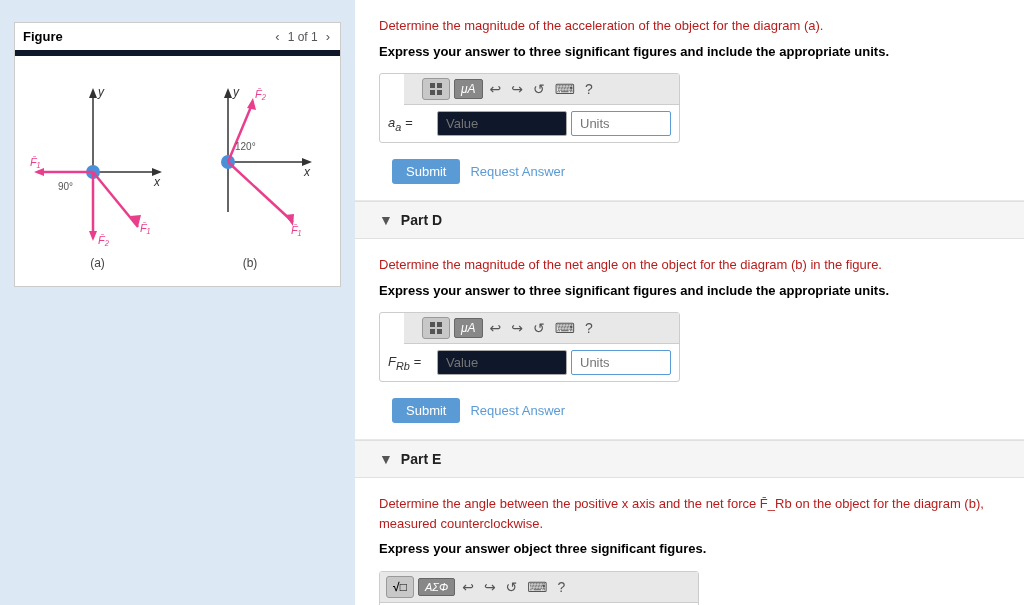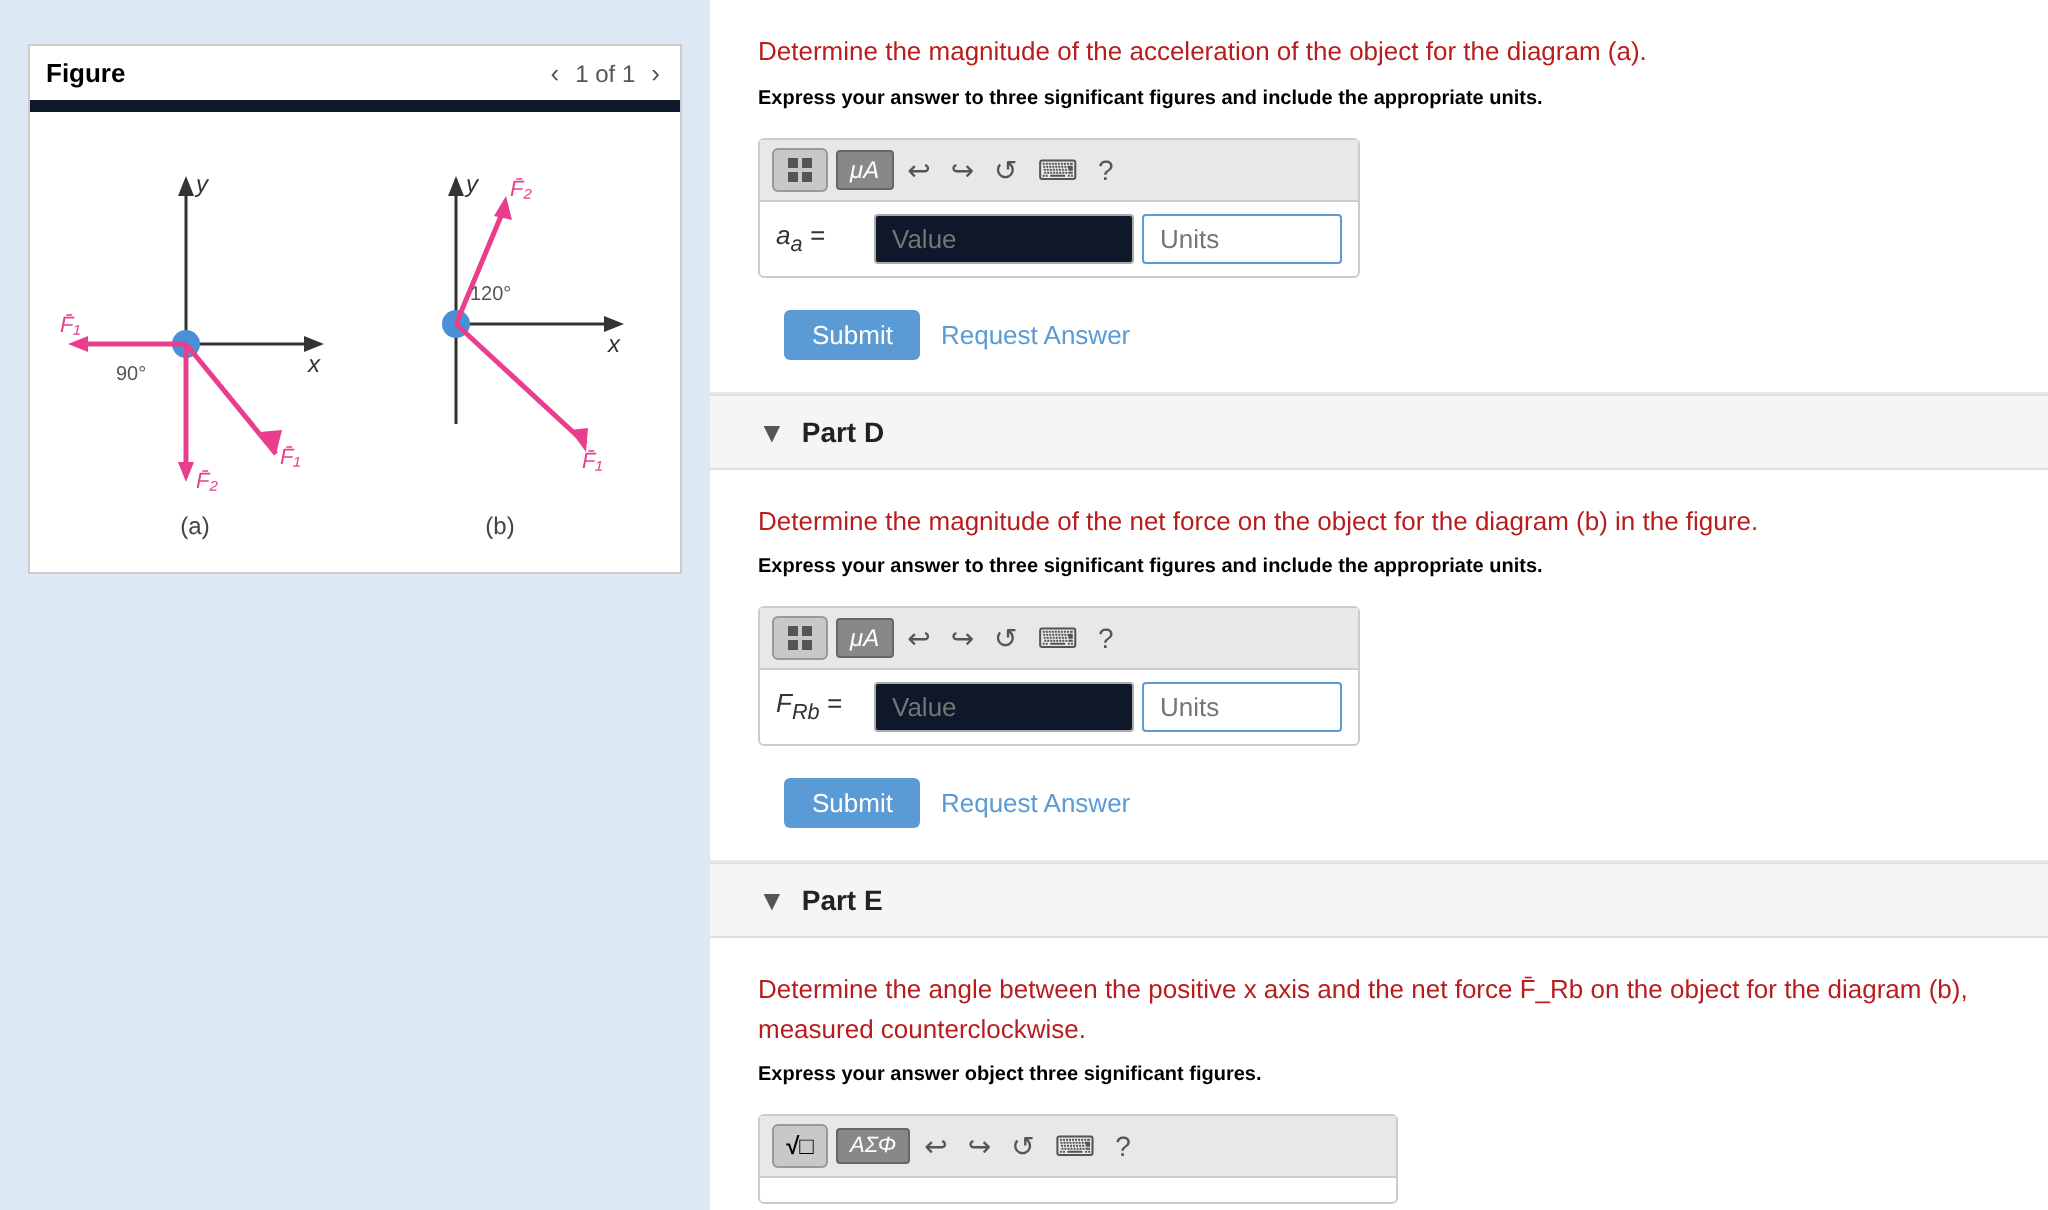--- a/index.html
+++ b/index.html
@@ -78,39 +78,40 @@
       border-bottom: 1px solid #e8e8e8;
     }
     .question-block .instructions {
       font-size: 13px;
       color: #b91c1c;
       margin-bottom: 6px;
       line-height: 1.5;
     }
     .question-block .bold-instruction {
       font-weight: bold;
-      font-size: 10px;
+      font-size: 13px;
       line-height: 1.5;
     }
 
     
     .answer-box {
       border: 1px solid #ccc;
       border-radius: 3px;
       margin: 12px 0;
       display: inline-block;
       min-width: 300px;
     }
     .toolbar-row {
       background: #e8e8e8;
       border-bottom: 1px solid #ccc;
-      padding: 4px 6px;
+      padding: 4px 18px;
       display: flex;
       align-items: center;
       gap: 4px;
+      margin-left: 24px;
     }
     .toolbar-btn {
       background: #c8c8c8;
       border: 1px solid #999;
       border-radius: 3px;
       cursor: pointer;
       font-size: 11px;
       padding: 2px 5px;
       display: flex;
       align-items: center;
@@ -351,21 +352,21 @@
       <button class="request-answer-link">Request Answer</button>
     </div>
   </div>
 
   <div class="part-header">
     <span class="part-toggle">▼</span>
     <span class="part-label">Part D</span>
   </div>
 
   <div class="question-block">
-    <p class="instructions">Determine the magnitude of the net force on the object for the diagram (b) in the figure.</p>
+    <p class="instructions">Determine the magnitude of the net angle on the object for the diagram (b) in the figure.</p>
     <p class="bold-instruction">Express your answer to three significant figures and include the appropriate units.</p>
 
     <div class="answer-box">
       <div class="toolbar-row">
         <button class="toolbar-btn icon-btn">
           <svg width="14" height="14" viewBox="0 0 14 14">
               <rect x="1" y="1" width="5" height="5" fill="#555"></rect>
               <rect x="8" y="1" width="5" height="5" fill="#555"></rect>
               <rect x="1" y="8" width="5" height="5" fill="#555"></rect>
               <rect x="8" y="8" width="5" height="5" fill="#555"></rect>

